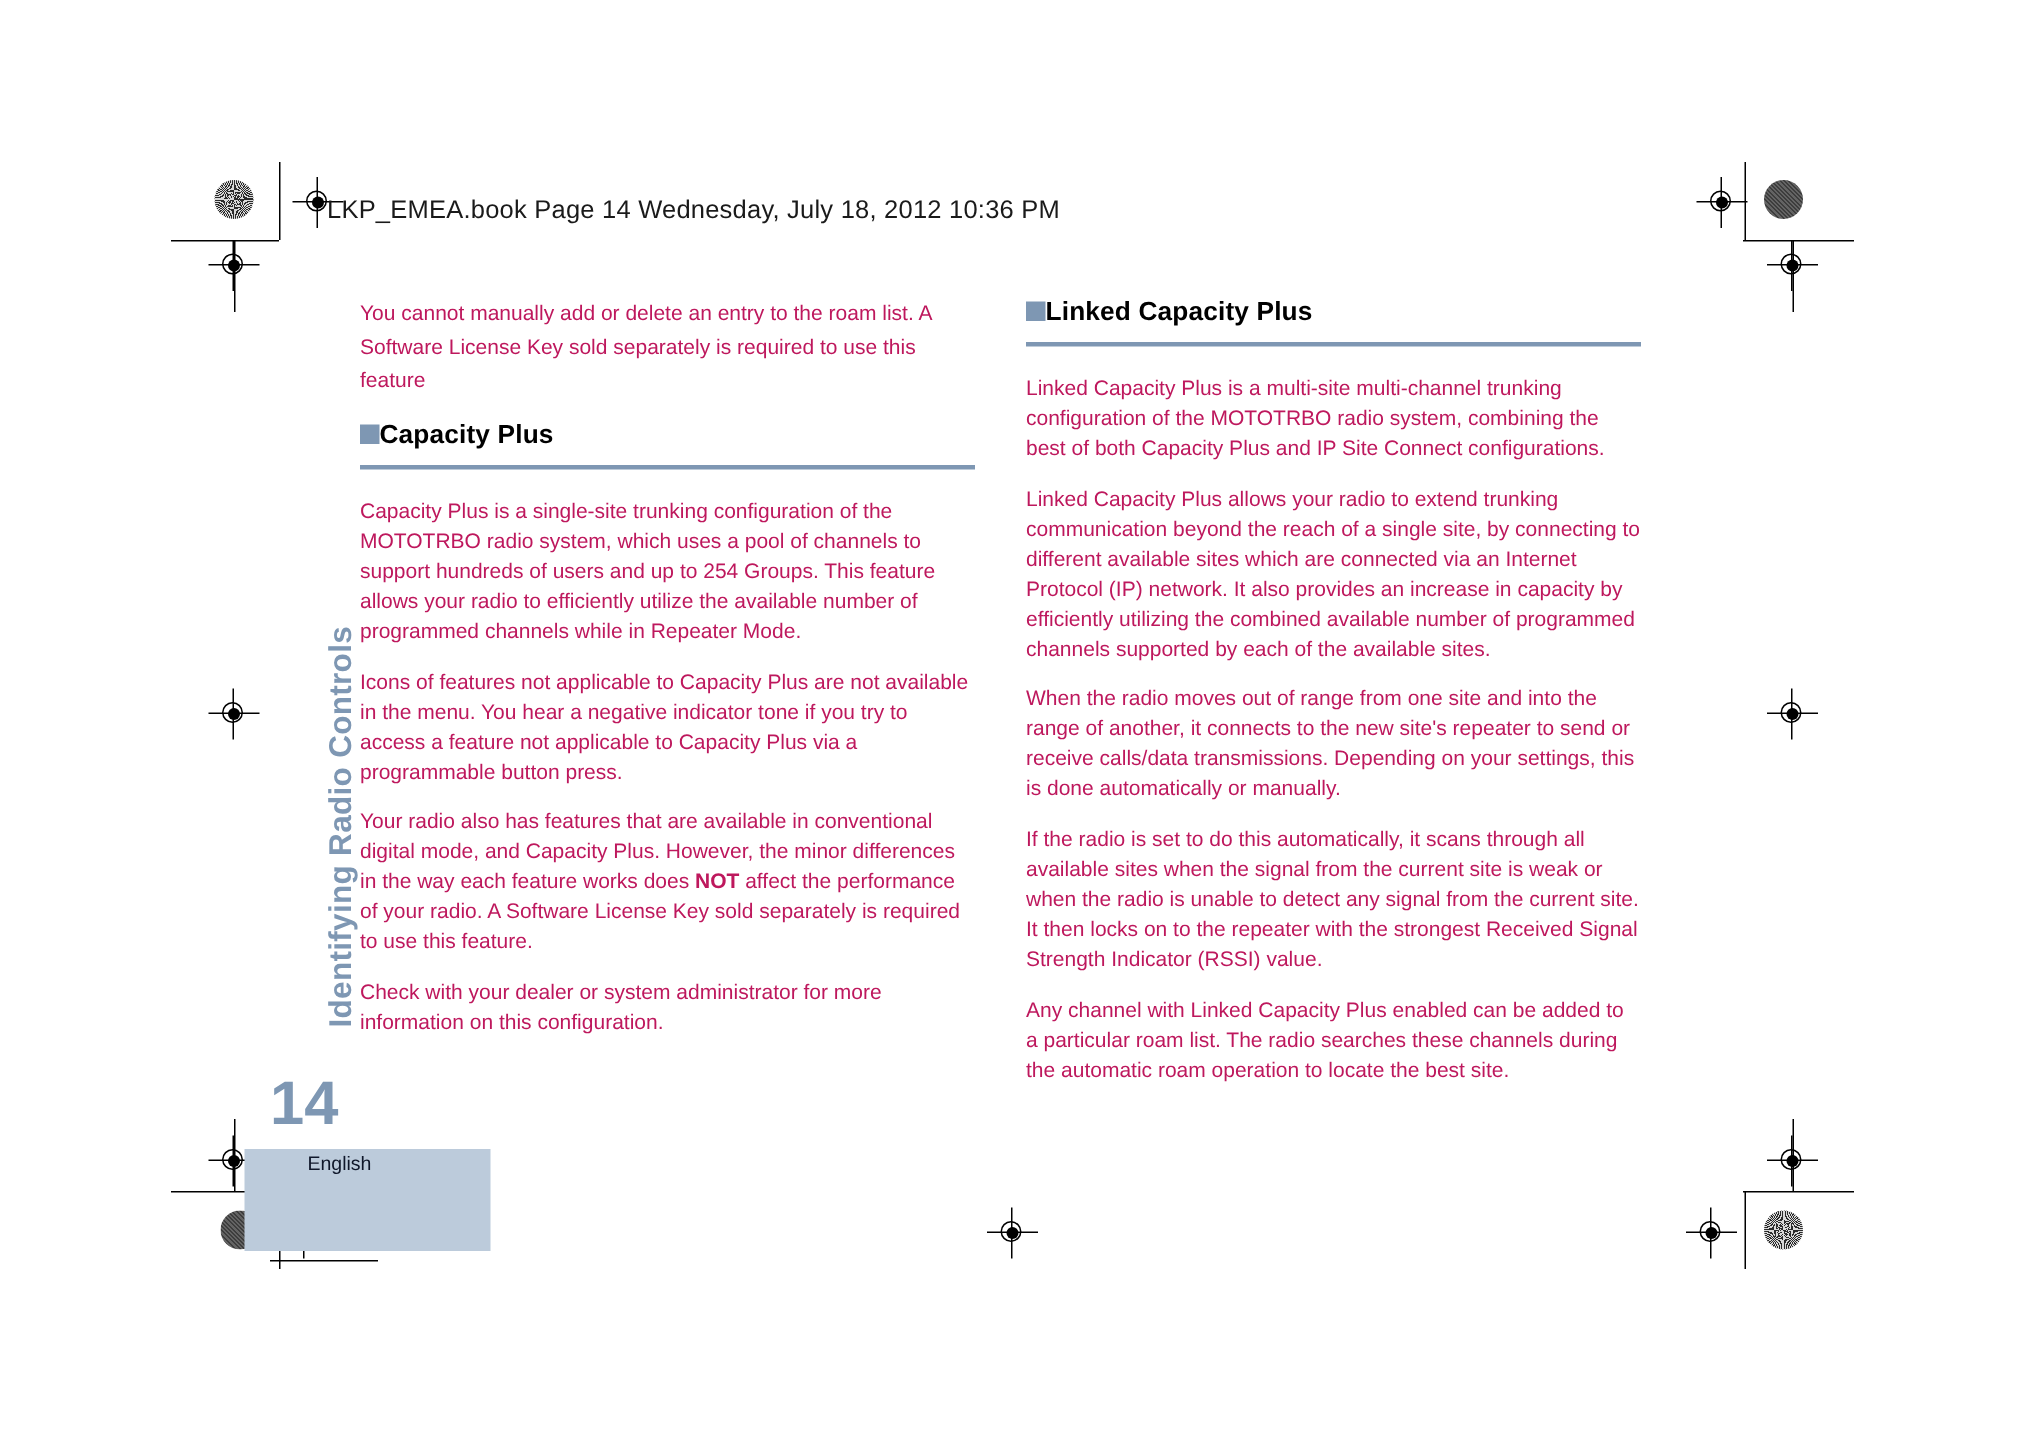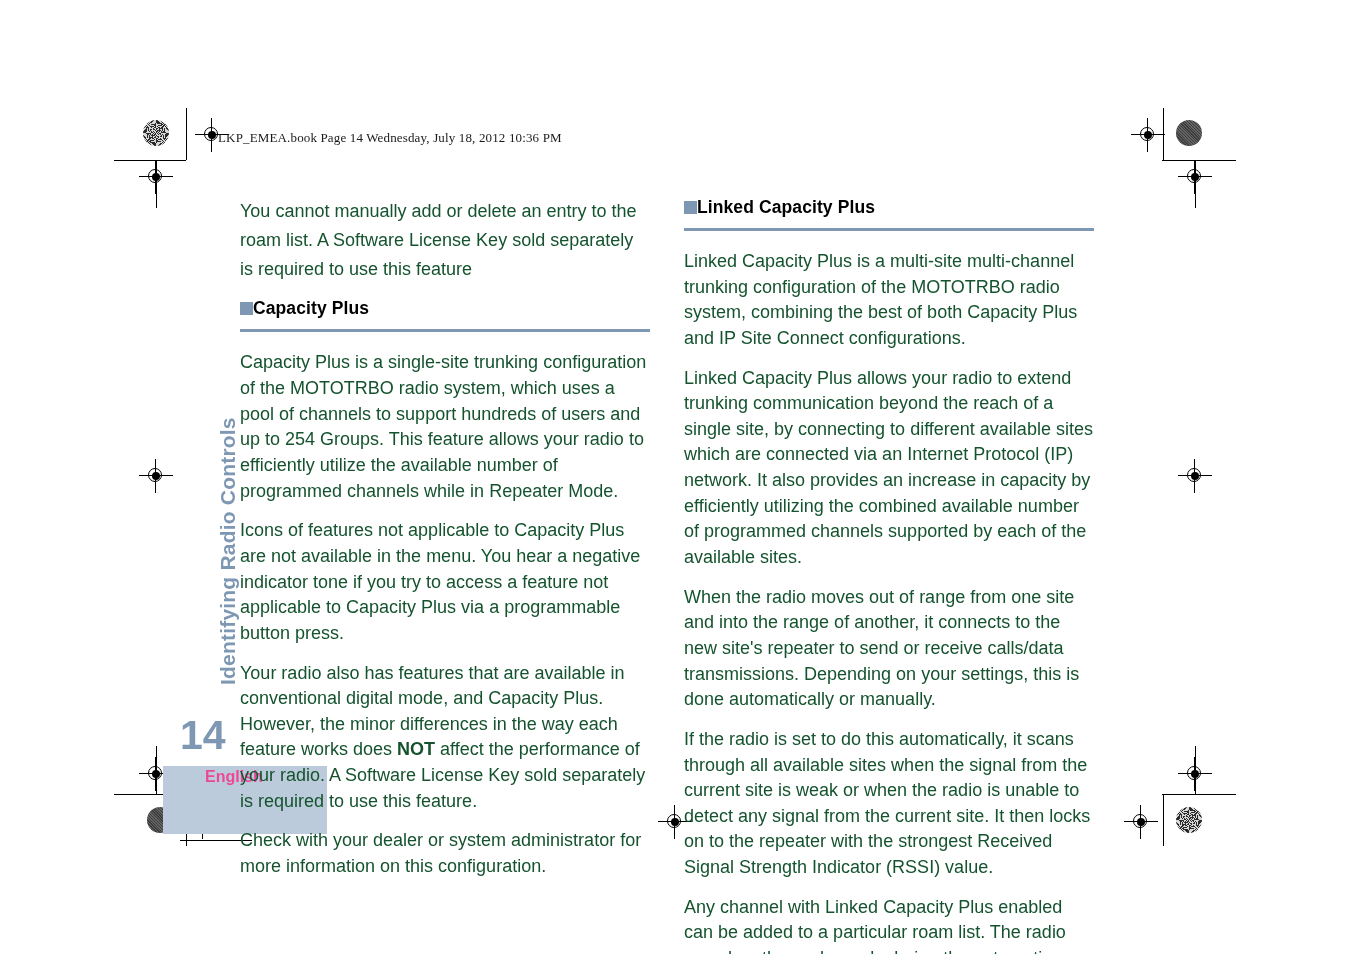--- a/index.html
+++ b/index.html
@@ -72,22 +72,22 @@
   }
   .density-circle.solid {
     background: #4a4a4a;
     background-image:
       repeating-linear-gradient(45deg, rgba(255,255,255,.14) 0 1px, rgba(0,0,0,.18) 1px 2px);
   }
 
   
   .running-header {
     position: absolute;
-    font-family: Liberation Serif, serif;
-    font-size: 13px;
+    font-family: Liberation Sans, sans-serif;
+    font-size: 17px;
     color: #1a1a1a;
     white-space: nowrap;
     letter-spacing: .15px;
     text-align: right;
   }
 
   
   .side-tab {
     position: absolute;
     transform-origin: 0 0;
@@ -105,35 +105,35 @@
     font-size: 41px;
     font-weight: bold;
     color: #7e97b3;
   }
   .lang-box {
     position: absolute;
     background: #bccbdb;
   }
   .lang-label {
     position: absolute;
-    font-size: 16px;
-    font-weight: bold;
-    color: #ec4899;
+    font-size: 13px;
+    font-weight: normal;
+    color: #0f172a;
   }
 
   
   .column {
     position: absolute;
     width: 410px;
   }
   .column p {
     margin: 0 0 14px 0;
-    font-size: 18px;
+    font-size: 14px;
     line-height: 1.425;
-    color: #14532d;
+    color: #be185d;
     text-align: left;
   }
   .column p.spaced {
     line-height: 1.62;
   }
   .column p b { font-weight: bold; }
 
   
   .section-head {
     margin: 0 0 10px 0;

